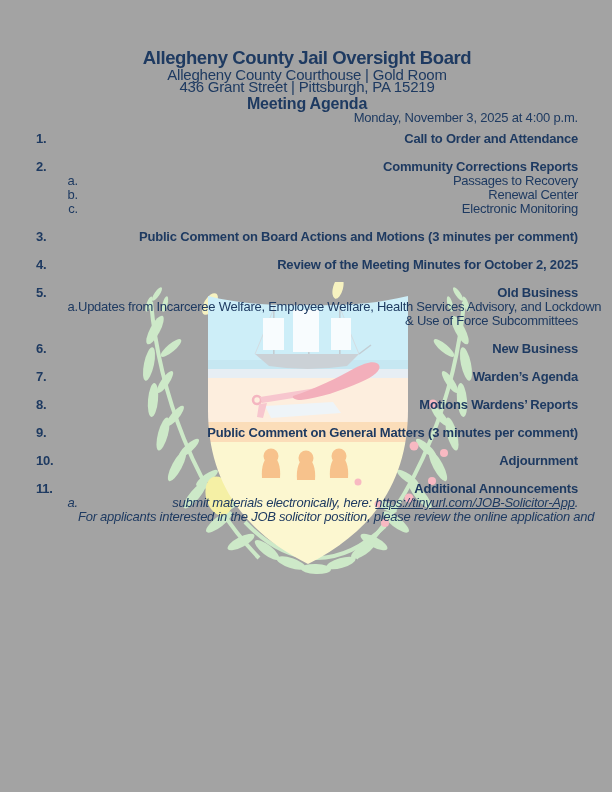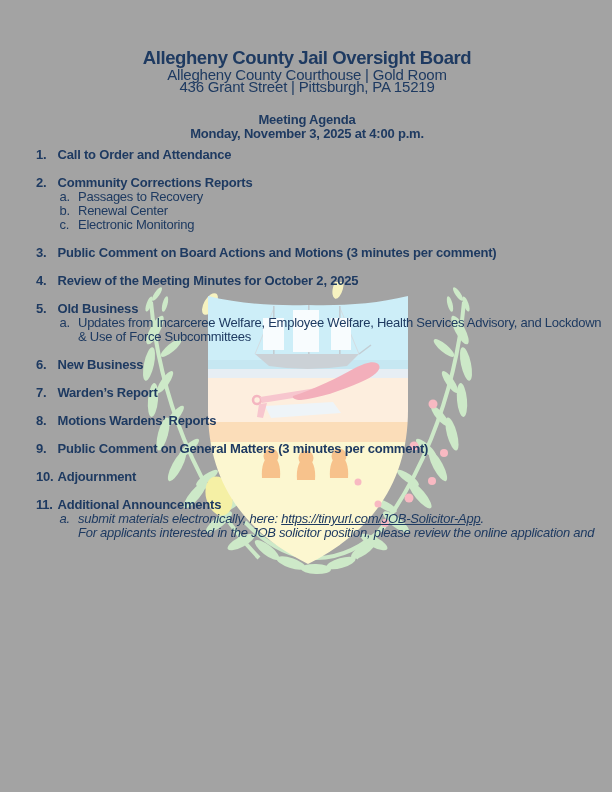--- a/index.html
+++ b/index.html
@@ -17,27 +17,27 @@
     position:absolute;left:135px;top:282px;width:345px;height:310px;
     z-index:1;pointer-events:none;
   }
   .content{position:relative;z-index:2;padding:46px 34px 0 36px;}
   .doc-title{
     text-align:center;font-weight:bold;font-size:18.5px;line-height:23px;
     letter-spacing:-0.4px;
   }
   .addr{ text-align:center;font-size:15px;line-height:12px; }
   .addr a, .stext a{ color:inherit;text-decoration:underline;cursor:pointer; }
-  .meet-head{ text-align:center;font-weight:bold;font-size:13px;line-height:14px;margin-top:20px; }
-  .meet-date{ text-align:center;font-weight:bold;font-size:13px;line-height:14px; }
+  .meet-head{ text-align:center;font-weight:bold;font-size:16px;line-height:14px;margin-top:4px; }
+  .meet-date{ text-align:right;font-weight:normal;font-size:13px;line-height:14px; }
   .agenda{ margin-top:7px;font-size:13px;line-height:14px; }
   .item{ display:flex;align-items:flex-start; }
   .item + .item{ margin-top:14px; }
   .num{ flex:none;width:21.5px;font-weight:bold; }
-  .ibody{ flex:1;min-width:0; }
+  .ibody{ flex:1;min-width:0;text-align:right; }
   .ilabel{ font-weight:bold; }
   .subs{ margin-left:2px;font-weight:normal; }
   .srow{ display:flex;align-items:flex-start; }
   .sletter{ flex:none;width:18.5px; }
   .stext{ flex:1;min-width:0;letter-spacing:-0.25px; }
   .sline{ white-space:nowrap; }
   .italic{ font-style:italic; }
 </style>
 </head>
 <body>
@@ -225,21 +225,21 @@
       <div class="item">
         <div class="num">6.</div>
         <div class="ibody">
             <div class="ilabel">New Business</div>
           </div>
       </div>
 
       <div class="item">
         <div class="num">7.</div>
         <div class="ibody">
-            <div class="ilabel">Warden’s Report</div>
+            <div class="ilabel">Warden’s Agenda</div>
           </div>
       </div>
 
       <div class="item">
         <div class="num">8.</div>
         <div class="ibody">
             <div class="ilabel">Motions Wardens’ Reports</div>
           </div>
       </div>
 

